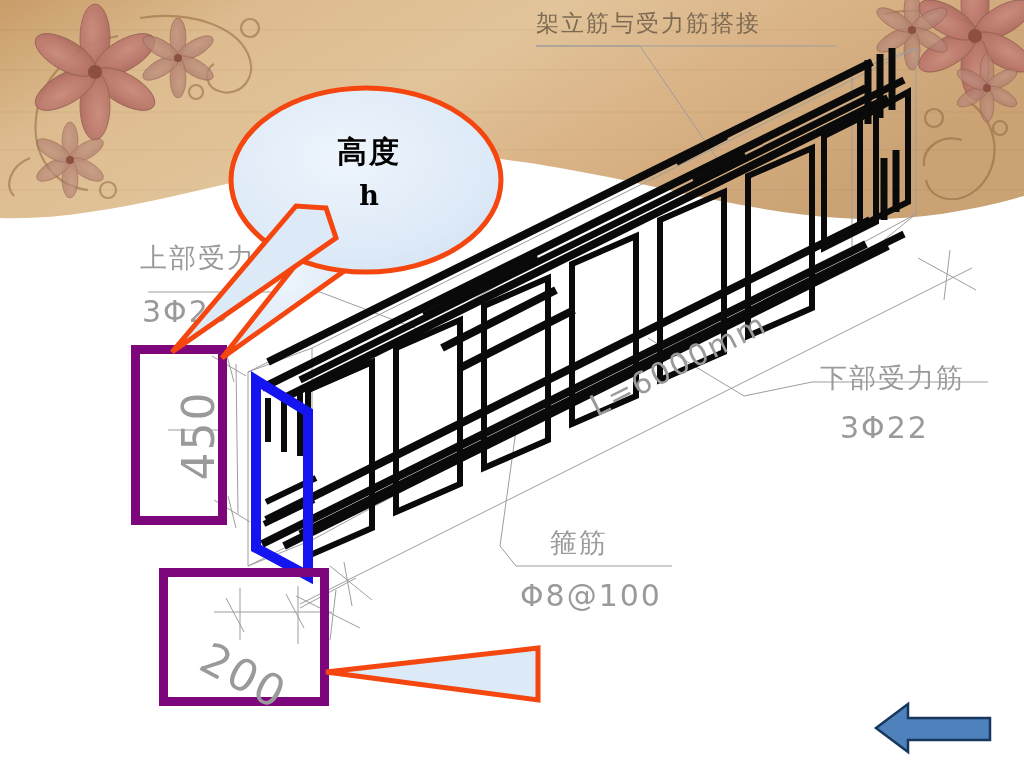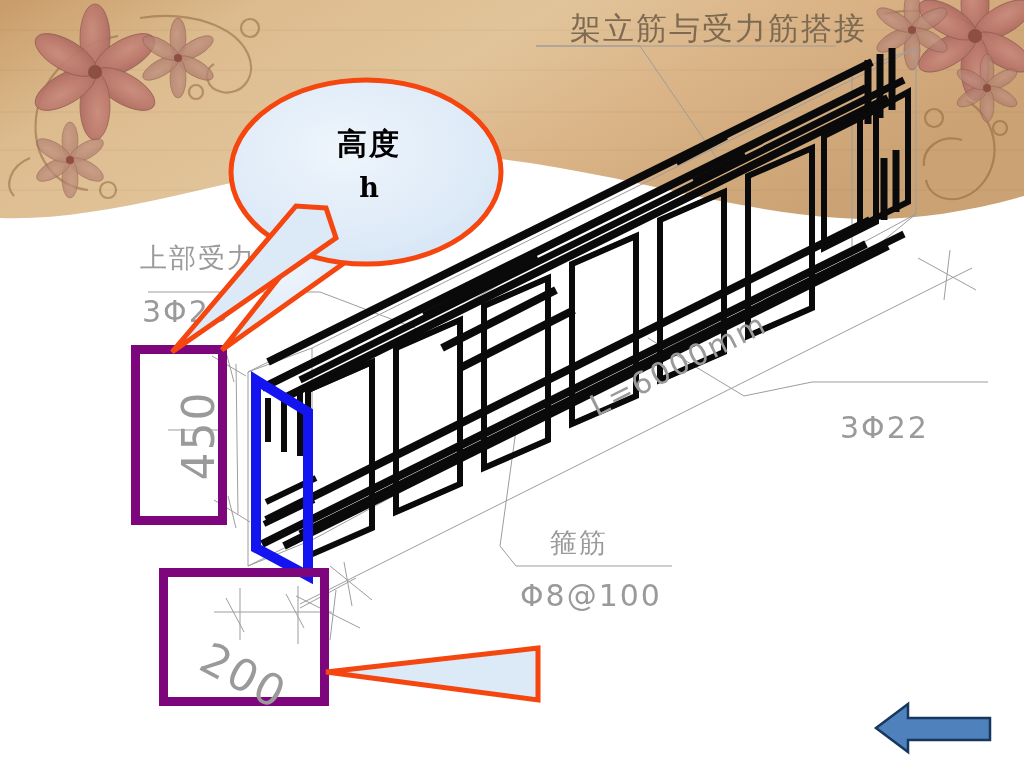--- a/index.html
+++ b/index.html
@@ -353,41 +353,42 @@
         <path d="M264,524 L314,500"></path>
       </g>
     </g>
 
     <g fill="none" stroke="#1414F0" stroke-width="10" stroke-linejoin="miter">
       <path d="M256,380 L256,548 L308,576 L308,412 Z"></path>
     </g>
 
   </svg>
 
-  <div class="cad-text dark" style="left:536px; top:8px; font-size:31px;margin-left:34px;">架立筋与受力筋搭接</div>
+  <div class="cad-text dark" style="left:536px; top:8px; font-size:23px;">架立筋与受力筋搭接</div>
 
   <div class="cad-text" style="left:140px; top:240px; font-size:27px;">上部受力筋</div>
   <div class="cad-text" style="left:142px; top:294px; font-size:30px;">3Φ20</div>
 
+  <div class="cad-text" style="left:820px; top:360px; font-size:27px;">下部受力筋</div>
   <div class="cad-text" style="left:840px; top:410px; font-size:30px;text-align:center;">3Φ22</div>
 
   <div class="cad-text" style="left:550px; top:525px; font-size:27px;">箍筋</div>
   <div class="cad-text" style="left:520px; top:578px; font-size:30px;">Φ8@100</div>
 
   <div class="cad-text" style="left:592px; top:390px; font-size:30px; transform:rotate(-26.5deg); transform-origin:0 50%;">L=6000mm</div>
 
   <div class="hl-box" style="left:131px; top:345px; width:96px; height:180px;">
     <div class="cad-text" style="left:14px; top:56px; font-size:44px; transform:rotate(-90deg); transform-origin:50% 50%;">450</div>
   </div>
 
   <div class="hl-box" style="left:159px; top:568px; width:170px; height:138px;">
     <div class="cad-text" style="left:36px; top:52px; font-size:44px; transform:rotate(28deg); transform-origin:0 50%;">200</div>
   </div>
 
-  <div class="callout" style="left:218px; top:50px; width:290px; height:320px;">
+  <div class="callout" style="left:218px; top:58px; width:290px; height:320px;">
     <svg width="290" height="320" viewBox="0 0 290 320">
       <defs>
         <radialGradient id="bubbleFillA" cx="42%" cy="38%" r="78%">
           <stop offset="0%" stop-color="#eef5fc"></stop>
           <stop offset="70%" stop-color="#dce9f7"></stop>
           <stop offset="100%" stop-color="#cfe0f2"></stop>
         </radialGradient>
       </defs>
 
       <path d="M90,168 L66,166 L-40,300 L106,196 Z" transform="translate(44,0)" fill="url(#bubbleFillA)" stroke="#F4460E" stroke-width="5"></path>

